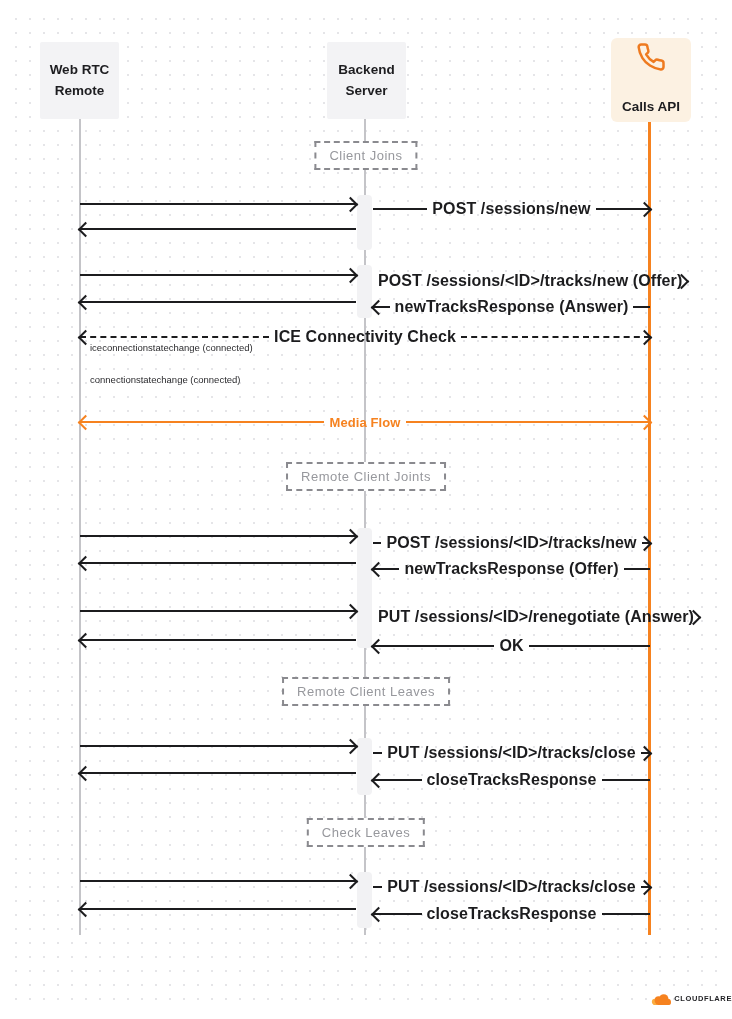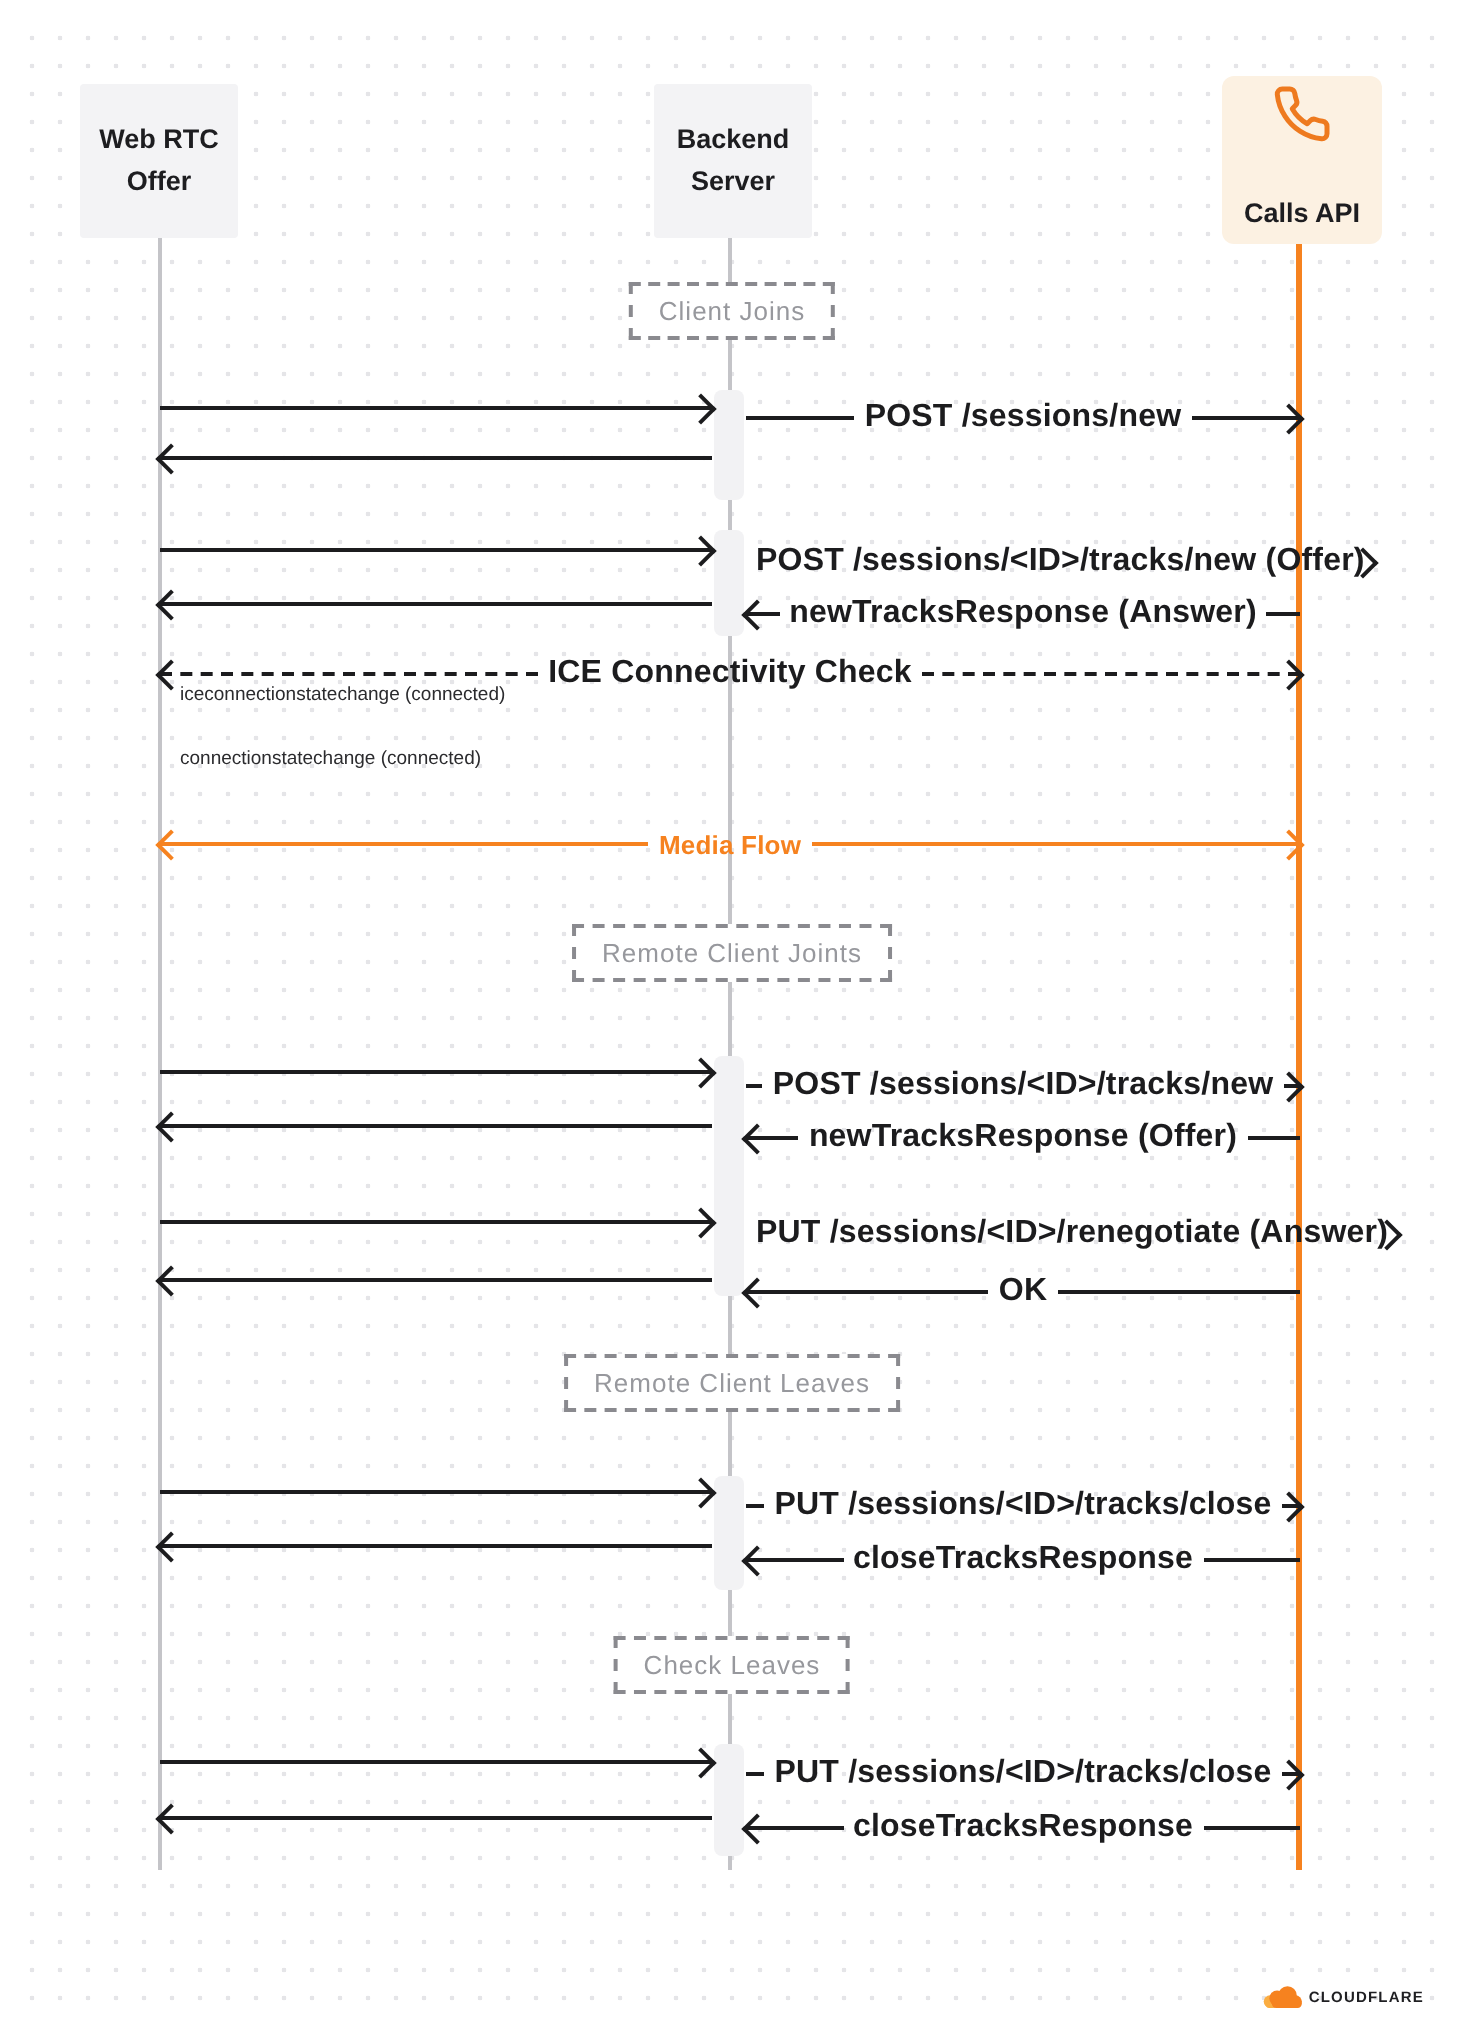--- a/index.html
+++ b/index.html
@@ -27,41 +27,41 @@
   .head{width:9px;height:9px;flex:none;}
   .head.r{border-top:2.4px solid currentColor;border-right:2.4px solid currentColor;
           transform:rotate(45deg);margin-left:-11px;}
   .head.l{border-top:2.4px solid currentColor;border-left:2.4px solid currentColor;
           transform:rotate(-45deg);margin-right:-11px;}
   .seg.orange{color:#F6821F;}
   .seg.orange .lbl{font-size:13px;}
   .note{position:absolute;font-size:9.5px;color:#2b2b2e;white-space:nowrap;}
   .title{position:absolute;left:12px;top:1029px;font-size:16.5px;font-weight:700;
          letter-spacing:0.2px;color:#6d28d9;}
-  .brand{position:absolute;right:20px;top:992px;display:flex;align-items:center;gap:3px;}
+  .brand{position:absolute;right:0;top:992px;display:flex;align-items:center;gap:3px;}
   .brand-text{font-size:7.5px;font-weight:800;letter-spacing:0.6px;color:#1f1f22;}
 </style>
 </head>
 <body>
 
 <div class="page">
   <div class="canvas"></div>
 
   <div class="lifeline" style="left:79px;top:119px;height:816px"></div>
   <div class="lifeline" style="left:364px;top:119px;height:816px"></div>
   <div class="lifeline orange" style="left:648px;top:122px;height:813px"></div>
 
   <div class="act" style="top:195px;height:55px"></div>
   <div class="act" style="top:265px;height:53px"></div>
   <div class="act" style="top:528px;height:120px"></div>
   <div class="act" style="top:738px;height:57px"></div>
   <div class="act" style="top:872px;height:56px"></div>
 
   <div class="actor" style="left:40px;top:42px;width:79px;height:77px;padding:0 5px;box-sizing:border-box">
-    <span class="alabel">Web RTC Offer</span>
+    <span class="alabel">Web RTC Remote</span>
   </div>
   <div class="actor" style="left:327px;top:42px;width:79px;height:77px;padding:0 5px;box-sizing:border-box">
     <span class="alabel">Backend Server</span>
   </div>
   <div class="actor api" style="left:611px;top:38px;width:80px;height:84px;box-sizing:border-box">
     <span style="display:block;height:30px">
       <svg width="30" height="30" viewBox="0 0 24 24" fill="none" stroke="#EE7A1F" stroke-width="2" stroke-linecap="round" stroke-linejoin="round">
           <path d="M22 16.92v3a2 2 0 0 1-2.18 2 19.79 19.79 0 0 1-8.63-3.07 19.5 19.5 0 0 1-6-6 19.79 19.79 0 0 1-3.07-8.67A2 2 0 0 1 4.11 2h3a2 2 0 0 1 2 1.72 12.84 12.84 0 0 0 .7 2.81 2 2 0 0 1-.45 2.11L8.09 9.91a16 16 0 0 0 6 6l1.27-1.27a2 2 0 0 1 2.11-.45 12.84 12.84 0 0 0 2.81.7A2 2 0 0 1 22 16.92z"></path>
         </svg>
     </span>

